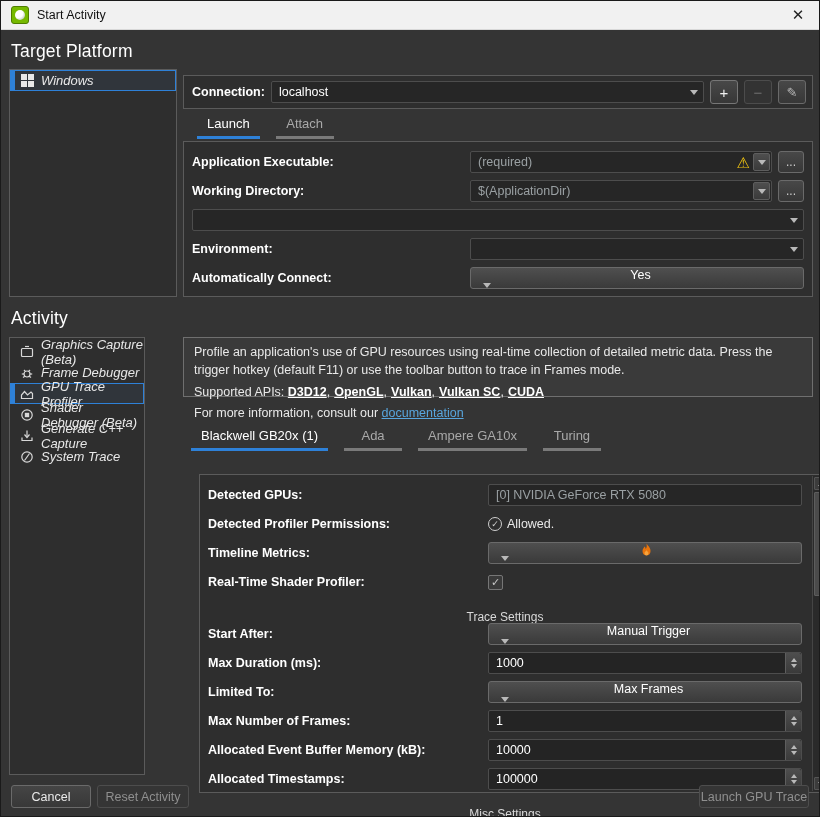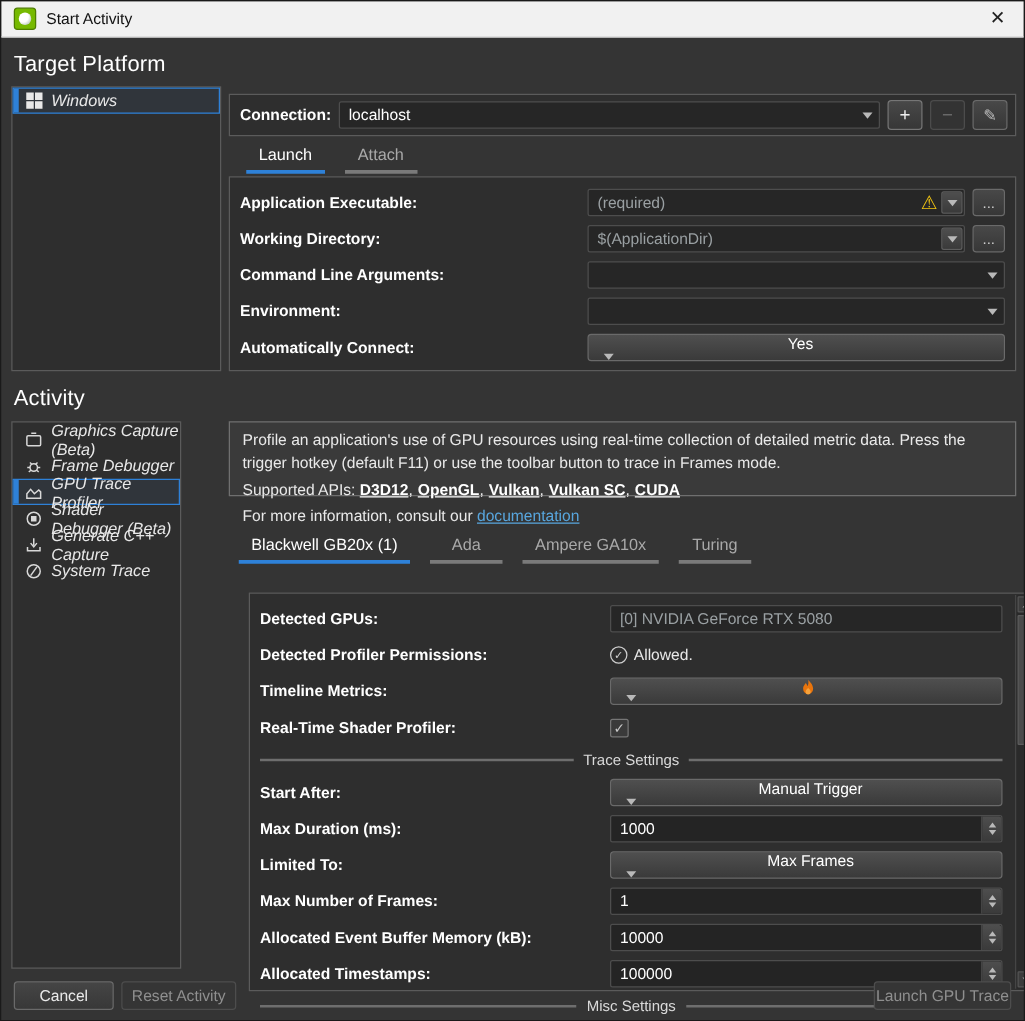--- a/index.html
+++ b/index.html
@@ -80,21 +80,21 @@
   .set-ctl { flex:1; display:flex; align-items:center; }
   .set-ctl .field, .set-ctl .combo { width:100%; }
   .spin-wrap { width:100%; display:flex; background:#242424; border:1px solid #4d4d4d; border-radius:2px; height:22px; align-items:center; }
   .spin-wrap .fvalue { padding-left:7px; color:#fff; font-size:12.5px; }
   .spin-btn { margin-left:auto; width:16px; height:20px; background:linear-gradient(#4e4e4e,#3a3a3a); border-left:1px solid #5e5e5e; border-radius:0 2px 2px 0; display:flex; flex-direction:column; align-items:center; justify-content:center; gap:2px; }
   .tri-up-s { width:0;height:0;border-left:3.5px solid transparent;border-right:3.5px solid transparent;border-bottom:4px solid #b9b9b9; }
   .tri-down-s { width:0;height:0;border-left:3.5px solid transparent;border-right:3.5px solid transparent;border-top:4px solid #b9b9b9; }
   .check-circle { width:14px; height:14px; border:1px solid #cfcfcf; border-radius:50%; color:#cfcfcf; font-size:9px; display:inline-flex; align-items:center; justify-content:center; margin-right:5px; }
   .perm-text { color:#e8e8e8; font-size:12.5px; }
   .checkbox { width:15px; height:15px; background:#3a3a3a; border:1px solid #767676; border-radius:2px; color:#c8c8c8; font-size:11px; display:flex; align-items:center; justify-content:center; }
-  .sep { display:flex; align-items:center; height:15px; margin:2px 0 8px 0; gap:8px; }
+  .sep { display:flex; align-items:center; height:15px; margin:2px 0 8px 0; gap:8px;flex-direction:column; }
   .sep .line { flex:1; border-top:2px solid #6e6e6e; }
   .sep-label { color:#d9d9d9; font-size:12px; }
   .flame { margin-right:5px; display:flex; }
 
   
   .scrollbar { position:absolute; top:1px; bottom:1px; right:1px; width:15px; background:#2a2a2a; border-left:1px solid #454545; }
   .sb-btn { position:absolute; left:1px; width:13px; height:13px; background:#3c3c3c; border:1px solid #555; border-radius:1px; display:flex; align-items:center; justify-content:center; }
   .sb-up { top:1px; } .sb-down { bottom:1px; }
   .sb-thumb { position:absolute; left:1px; top:16px; width:13px; height:104px; background:#4b4b4b; border:1px solid #5d5d5d; border-radius:1px; }
 
@@ -163,21 +163,20 @@
       <span class="flabel">Working Directory:</span>
       <div class="field">
         <span class="fvalue placeholder">$(ApplicationDir)</span>
         <span class="arrow-btn">
             <i class="tri-down"></i>
           </span>
       </div>
       <div class="browse-btn">...</div>
     </div>
     <div class="form-row">
-      <span class="flabel">Command Line Arguments:</span>
       <div class="field">
         <span class="fvalue"></span>
         <span class="arrow-zone">
             <i class="tri-down"></i>
           </span>
       </div>
     </div>
     <div class="form-row">
       <span class="flabel">Environment:</span>
       <div class="field">

